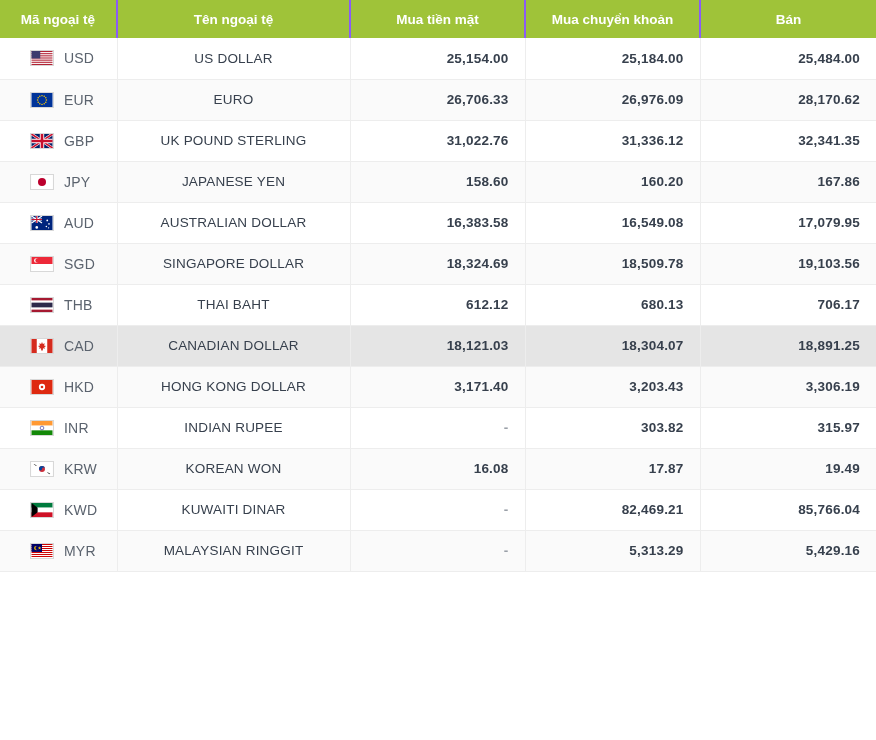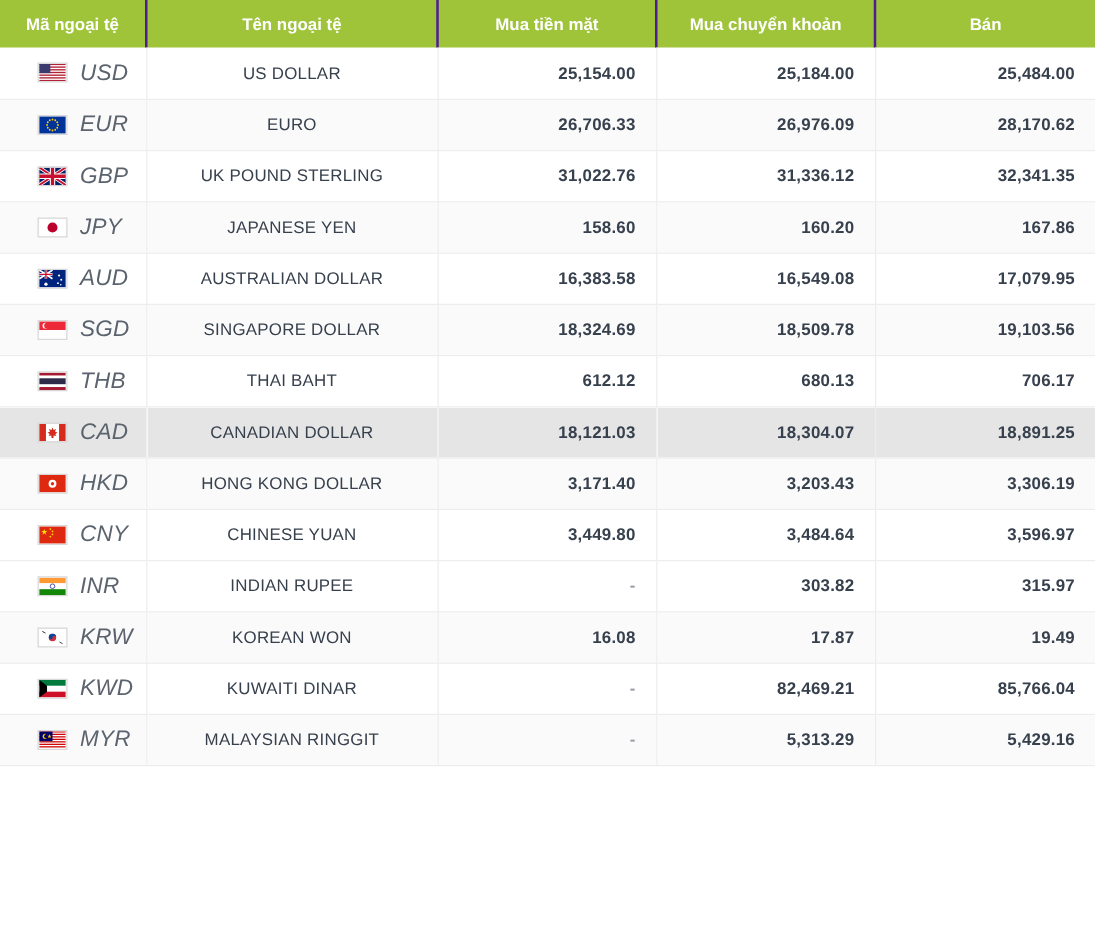--- a/index.html
+++ b/index.html
@@ -22,21 +22,21 @@
   #rate-table col.c-sell  { width: 176px; }
 
   thead th {
     background: #9fc339;
     color: #ffffff;
     font-size: 13.5px;
     font-weight: bold;
     height: 38px;
     padding: 0 16px;
     text-align: center;
-    border-right: 2px solid #4c1d95;
+    border-right: 2px solid #8b5cf6;
     white-space: nowrap;
   }
   thead th:last-child { border-right: none; }
 
   tbody tr { height: 41px; }
   tbody tr.odd  { background: #ffffff; }
   tbody tr.even { background: #fafafa; }
   tbody tr.highlight { background: #e5e5e5; }
 
   tbody td {
@@ -53,21 +53,21 @@
 
   td.code-cell {
     text-align: left;
     padding-left: 30px;
   }
   .code-wrap {
     display: flex;
     align-items: center;
     gap: 10px;
   }
-  .code-label { color: #5b636e; font-size: 18px; letter-spacing: .2px; font-style: italic; }
+  .code-label { color: #5b636e; font-size: 14px; letter-spacing: .2px; }
   td.name-cell { text-align: center; letter-spacing: .2px; }
   td.num-cell  { text-align: right; letter-spacing: .2px; font-weight: bold; }
   td.num-cell.dash { color: #9aa0a8; }
 
   .flag {
     width: 24px; height: 16px;
     flex: 0 0 24px;
     border: 1px solid #d8d8d8;
     position: relative;
     overflow: hidden;
@@ -284,41 +284,20 @@
         <td class="name-cell">HONG KONG DOLLAR</td>
         <td class="num-cell">3,171.40</td>
         <td class="num-cell">3,203.43</td>
         <td class="num-cell">3,306.19</td>
       </tr>
       <tr class="odd">
         <td class="code-cell">
           <span class="code-wrap">
             <span class="flag">
               <svg viewBox="0 0 24 16">
-                <rect width="24" height="16" fill="#de2910"></rect>
-                <path d="M5 2.2l.9 2.7H8.7l-2.3 1.7.9 2.7L5 7.6 2.7 9.3l.9-2.7L1.3 4.9h2.8z" fill="#ffde00" transform="scale(0.75) translate(1,1)"></path>
-                <circle cx="10" cy="2.6" r="0.8" fill="#ffde00"></circle>
-                <circle cx="12" cy="4.6" r="0.8" fill="#ffde00"></circle>
-                <circle cx="12" cy="7.4" r="0.8" fill="#ffde00"></circle>
-                <circle cx="10" cy="9.4" r="0.8" fill="#ffde00"></circle>
-              </svg>
-            </span>
-            <span class="code-label">CNY</span>
-          </span>
-        </td>
-        <td class="name-cell">CHINESE YUAN</td>
-        <td class="num-cell">3,449.80</td>
-        <td class="num-cell">3,484.64</td>
-        <td class="num-cell">3,596.97</td>
-      </tr>
-      <tr class="odd">
-        <td class="code-cell">
-          <span class="code-wrap">
-            <span class="flag">
-              <svg viewBox="0 0 24 16">
                 <rect width="24" height="5.33" fill="#ff9933"></rect>
                 <rect y="5.33" width="24" height="5.34" fill="#fff"></rect>
                 <rect y="10.67" width="24" height="5.33" fill="#138808"></rect>
                 <circle cx="12" cy="8" r="2.1" fill="none" stroke="#000080" stroke-width="0.6"></circle>
               </svg>
             </span>
             <span class="code-label">INR</span>
           </span>
         </td>
         <td class="name-cell">INDIAN RUPEE</td>

